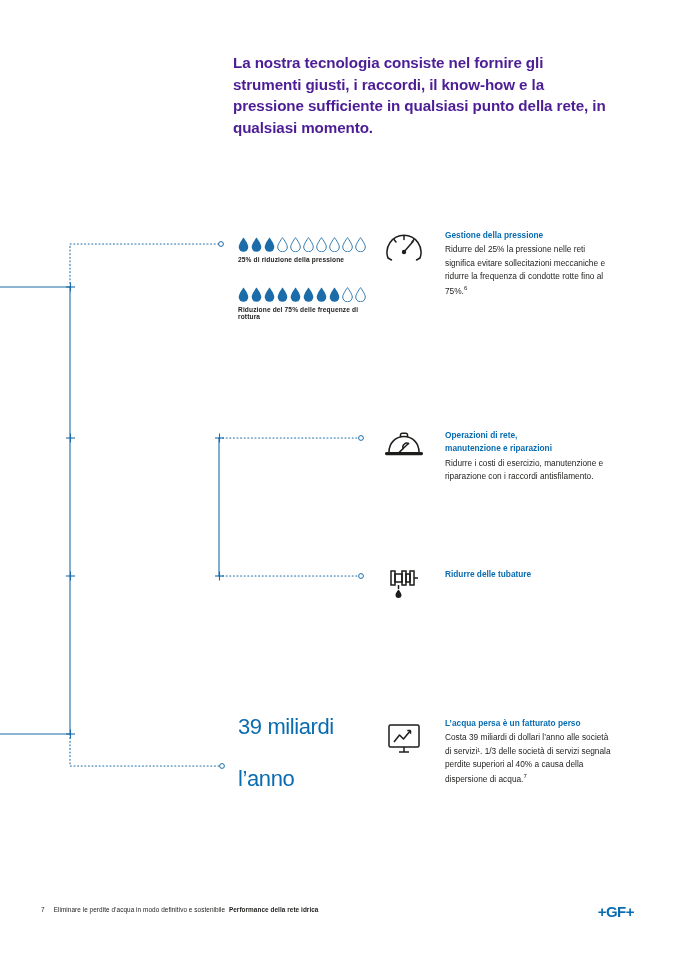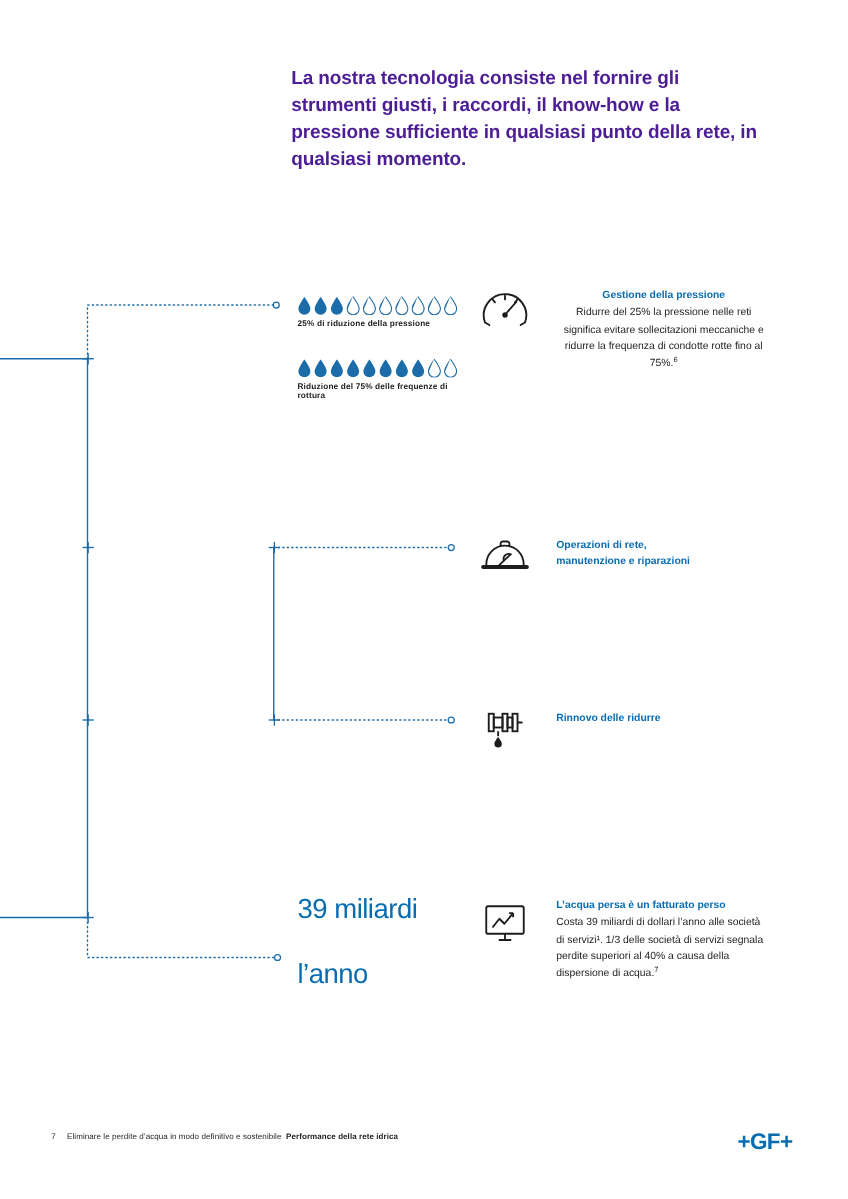--- a/index.html
+++ b/index.html
@@ -125,21 +125,21 @@
     display: inline-block;
     margin-right: 9px;
   }
   .footer .bold {
     font-weight: bold;
   }
   .logo {
     position: absolute;
     right: 44px;
     top: 903px;
-    font-size: 18px;
+    font-size: 15px;
     font-weight: bold;
     color: #0a6cb0;
     letter-spacing: -0.5px;
   }
 </style>
 </head>
 <body>
 
 <div class="page">
 
@@ -269,56 +269,57 @@
         <path d="M6 30 L9.5 32" stroke-linecap="round"></path>
         <path d="M38 30 L34.5 32" stroke-linecap="round"></path>
         <circle cx="22" cy="24" r="2.2" fill="#1d1d1b" stroke="none"></circle>
         <path d="M23.4 22.2 L31 13.5" stroke-linecap="round"></path>
         <path d="M22 8.5 v3" stroke-linecap="round"></path>
         <path d="M12 11.5 l2 2.4" stroke-linecap="round"></path>
         <path d="M32 11.5 l-2 2.4" stroke-linecap="round"></path>
       </svg>
     </div>
 
-    <div class="txt" style="left:445px; top:229px;text-align:center;">
+    <div class="txt" style="left:445px; top:229px;">
       <span class="t-title">Gestione della pressione</span>
       <p><span>Ridurre del 25% la pressione nelle reti significa evitare sollecitazioni meccaniche e ridurre la frequenza di condotte rotte fino al 75%.</span><span class="sup">6</span></p>
     </div>
   </div>
 
   <div class="block">
     <div class="icon-box" style="left:382px; top:424px;">
       <svg width="44" height="44" viewBox="0 0 44 44" fill="none" stroke="#1d1d1b" stroke-width="1.5">
         <path d="M7 28 C7 19 13.7 12.5 22 12.5 C30.3 12.5 37 19 37 28"></path>
         <path d="M4.5 28 h35 a1.6 1.6 0 0 1 0 3.2 h-35 a1.6 1.6 0 0 1 0 -3.2 Z" fill="#1d1d1b" stroke="none"></path>
         <path d="M18.5 13.2 v-2.4 a1.6 1.6 0 0 1 1.6 -1.6 h3.8 a1.6 1.6 0 0 1 1.6 1.6 v2.4"></path>
         <path d="M26.5 19.5 a4 4 0 0 0 -5.4 5 l-4.6 4.6" stroke-linecap="round"></path>
         <path d="M21.1 24.5 l5.4 -5.0" stroke-linecap="round"></path>
       </svg>
     </div>
     <div class="txt" style="left:445px; top:429px;">
       <span class="t-title"><span>Operazioni di rete,</span><br><span>manutenzione e riparazioni</span></span>
+      <p>Ridurre i costi di esercizio, manutenzione e riparazione con i raccordi antisfilamento.</p>
     </div>
   </div>
 
   <div class="block">
     <div class="icon-box" style="left:382px; top:560px;">
       <svg width="44" height="44" viewBox="0 0 44 44" fill="none" stroke="#1d1d1b" stroke-width="1.5">
         <rect x="9" y="11" width="4" height="14"></rect>
         <rect x="13" y="14" width="7" height="8"></rect>
         <rect x="20" y="11" width="4" height="14"></rect>
         <rect x="28" y="11" width="4" height="14"></rect>
         <rect x="24" y="14" width="4" height="8"></rect>
         <path d="M32 18 h4"></path>
         <path d="M16.5 25 v4"></path>
         <path d="M16.5 29.5 c0 0 3 3.6 3 5.4 a3 3 0 0 1 -6 0 c0 -1.8 3 -5.4 3 -5.4 Z" fill="#1d1d1b" stroke="none"></path>
       </svg>
     </div>
     <div class="txt" style="left:445px; top:568px;">
-      <span class="t-title">Rinnovo delle ridurre</span>
+      <span class="t-title">Ridurre delle tubature</span>
     </div>
   </div>
 
   <div class="block">
     <div class="bignum">
       <span>39 miliardi</span><br>
       <br>
       <span>l’anno</span>
     </div>
     <div class="icon-box" style="left:382px; top:716px;">

